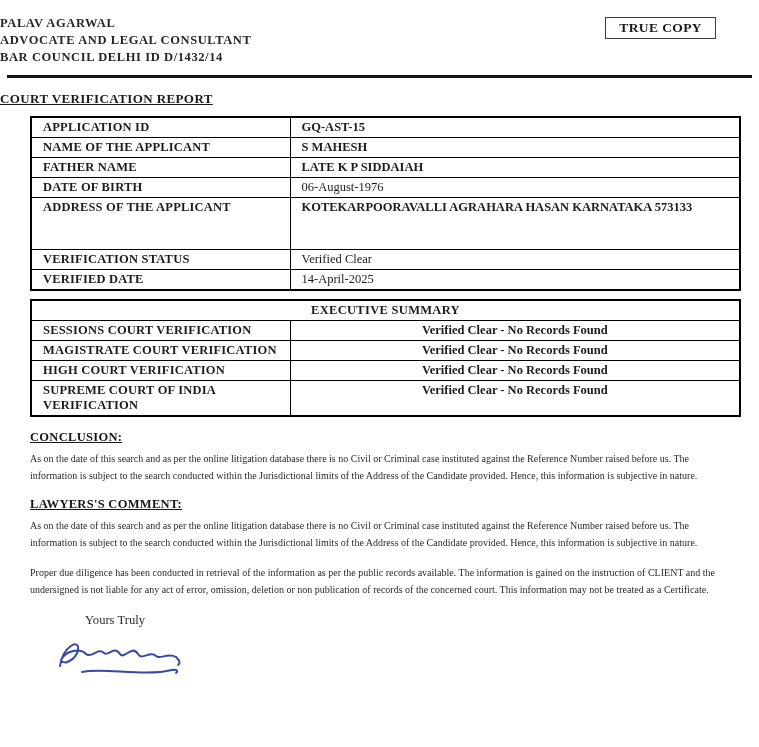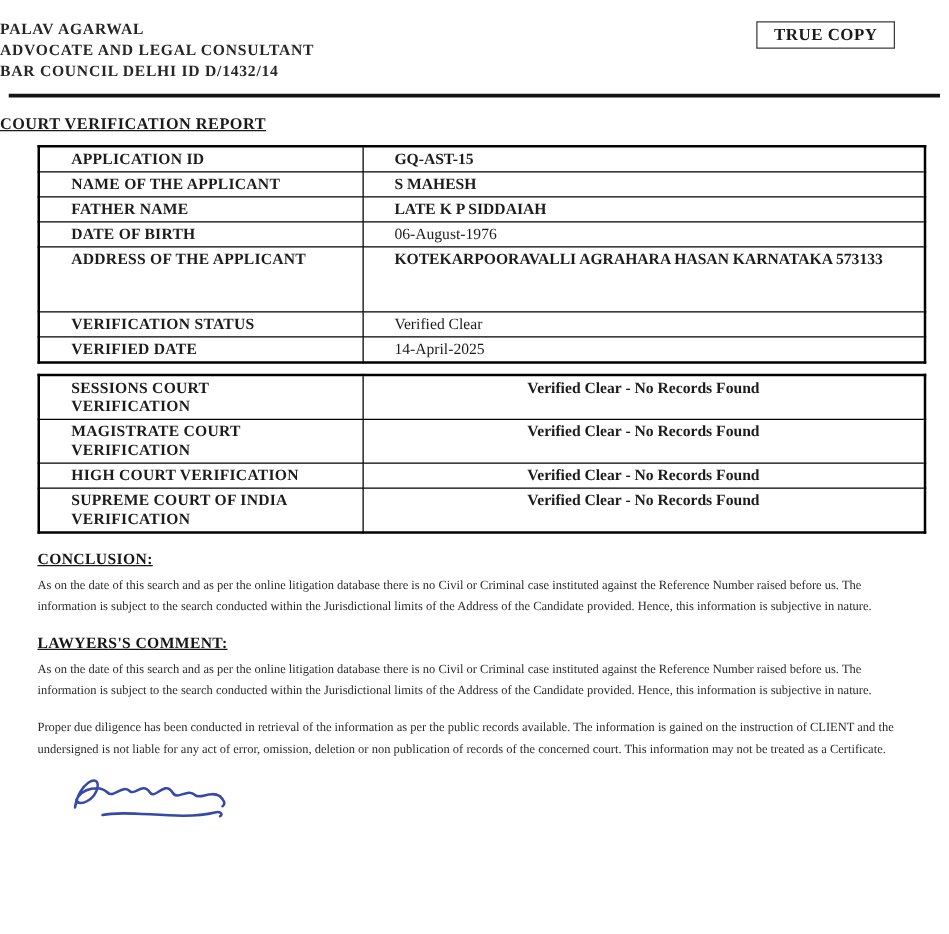--- a/index.html
+++ b/index.html
@@ -36,21 +36,21 @@
     border-collapse:collapse;
     width:711px;
     margin-left:30px;
     border:2px solid #000;
   }
   table.details { margin-top:9px; }
   table.summary { margin-top:8px; }
   .tbl td {
     border:1px solid #000;
     font-size:12.5px;
-    padding:2px 25px;
+    padding:2px 11px;
     vertical-align:top;
     color:#1c1c1c;
   }
   .details td.lab { width:259px; font-weight:bold; letter-spacing:.2px; }
   .details td.val { }
   .details td.val.b { font-weight:bold; }
   .details tr.addr td { height:52px;margin-top:22px; }
   .summary td.head { text-align:center; font-weight:bold; letter-spacing:.3px; }
   .summary td.lab { width:259px; font-weight:bold; letter-spacing:.2px; }
   .summary td.val { text-align:center; font-weight:bold; }
@@ -113,20 +113,23 @@
     </tr>
     <tr>
       <td class="lab">VERIFIED DATE</td>
       <td class="val">14-April-2025</td>
     </tr>
   </tbody>
     </table>
 
   <table class="tbl summary">
     <tbody>
+        <tr>
+      <td class="head" colspan="2">EXECUTIVE SUMMARY</td>
+    </tr>
     <tr>
       <td class="lab">SESSIONS COURT VERIFICATION</td>
       <td class="val">Verified Clear - No Records Found</td>
     </tr>
     <tr>
       <td class="lab">MAGISTRATE COURT VERIFICATION</td>
       <td class="val">Verified Clear - No Records Found</td>
     </tr>
     <tr>
       <td class="lab">HIGH COURT VERIFICATION</td>
@@ -146,20 +149,21 @@
 
   <div class="section">
     <div class="hd">LAWYERS'S COMMENT:</div>
     <div class="bd">As on the date of this search and as per the online litigation database there is no Civil or Criminal case instituted against the Reference Number raised before us. The information is subject to the search conducted within the Jurisdictional limits of the Address of the Candidate provided. Hence, this information is subjective in nature.</div>
   </div>
 
   <div class="section">
     <div class="bd">Proper due diligence has been conducted in retrieval of the information as per the public records available. The information is gained on the instruction of CLIENT and the undersigned is not liable for any act of error, omission, deletion or non publication of records of the concerned court. This information may not be treated as a Certificate.</div>
   </div>
 
+  <div class="closing">Yours Truly</div>
 
   <div class="sig">
     <svg width="150" height="52" viewBox="0 0 150 52">
       <g fill="none" stroke="#3648a8" stroke-width="2" stroke-linecap="round" stroke-linejoin="round">
         <path d="M12 34 C15 14, 32 6, 30 18 C28 28, 15 34, 13 28 C18 18, 32 16, 38 22 C43 27, 50 15, 56 21 C60 25, 66 13, 72 22 C76 28, 84 12, 90 22 C94 29, 102 18, 108 24 C112 28, 120 20, 128 25"></path>
         <path d="M34 40 C55 35, 95 45, 124 38 C128 37, 131 39, 128 41"></path>
         <path d="M128 25 C131 28, 133 31, 130 33"></path>
       </g>
     </svg>
   </div>

